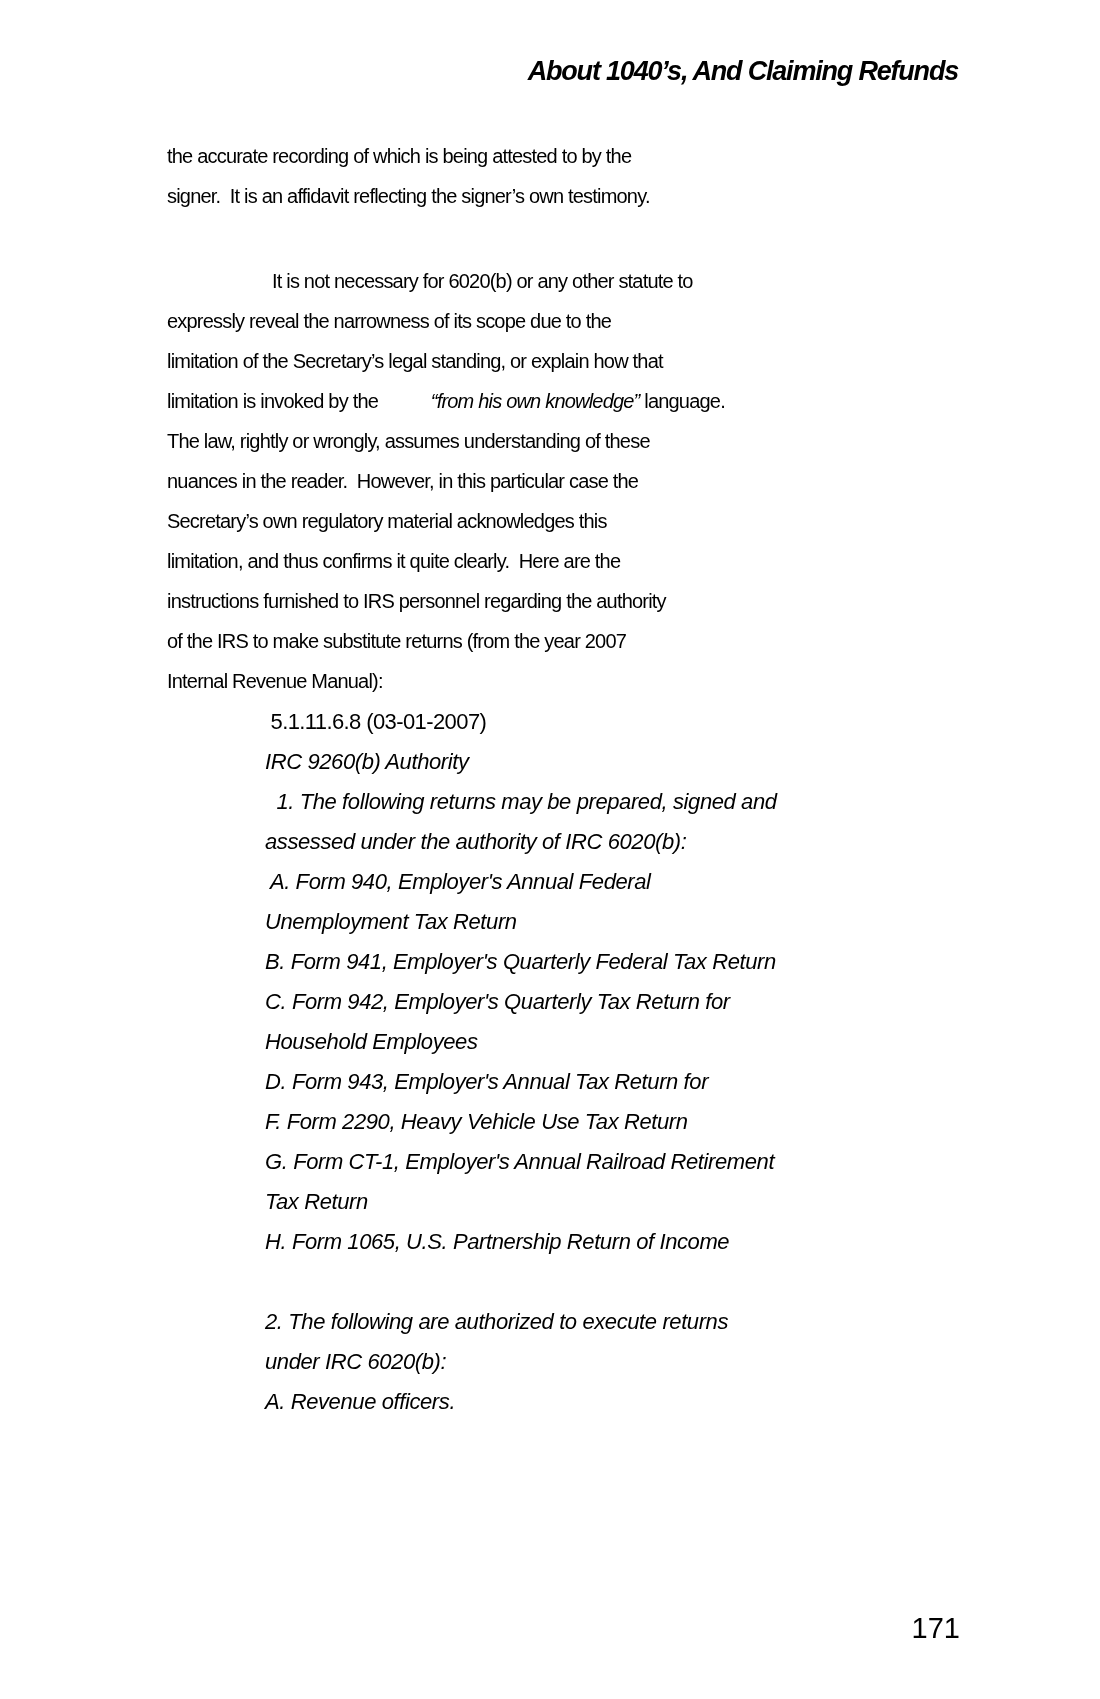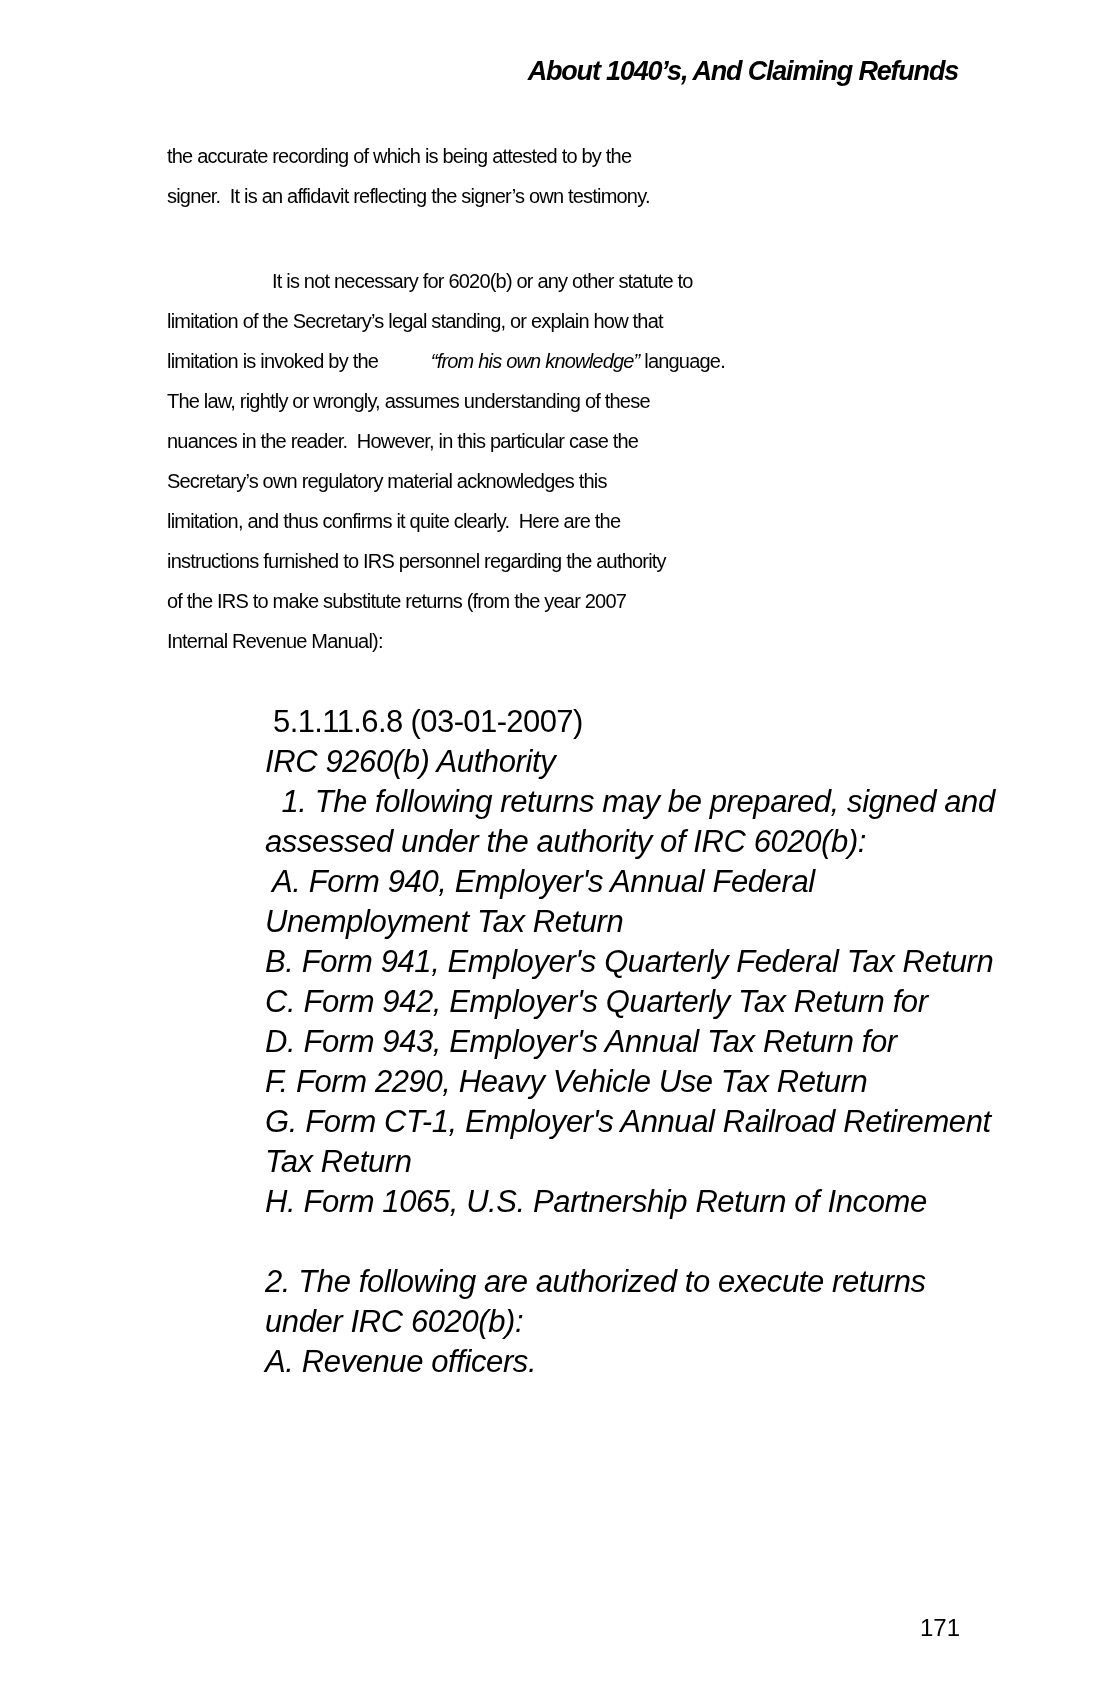--- a/index.html
+++ b/index.html
@@ -36,69 +36,71 @@
     letter-spacing: -0.8px;
   }
   .para1 { top: 136px; }
   .para2 { top: 261px; }
   .para2 .first { padding-left: 105px; }
   .em { font-style: italic; margin-left: 48px; }
   .quote {
     position: absolute;
     left: 265px;
     top: 702px;
-    font-size: 31px;
+    font-size: 22px;
     font-style: italic;
     letter-spacing: -0.4px;
   }
   .quote .citation { font-style: normal; letter-spacing: -0.6px; }
   .spacer { height: 40px; }
   .page-number {
     position: absolute;
     top: 1608px;
     right: 140px;
-    font-size: 24px;
+    font-size: 29px;
     line-height: 40px;
     letter-spacing: 0;
   }
 </style>
 </head>
 <body>
 
 <div class="page">
 
   <div class="running-head">About 1040’s, And Claiming Refunds</div>
 
   <div class="para para1">
     <div class="line">the accurate recording of which is being attested to by the</div>
     <div class="line">signer.  It is an affidavit reflecting the signer’s own testimony.</div>
   </div>
 
   <div class="para para2">
     <div class="line first">It is not necessary for 6020(b) or any other statute to</div>
+    <div class="line">expressly reveal the narrowness of its scope due to the</div>
     <div class="line">limitation of the Secretary’s legal standing, or explain how that</div>
     <div class="line"><span>limitation is invoked by the </span><span class="em">“from his own knowledge”</span><span> language.</span></div>
     <div class="line">The law, rightly or wrongly, assumes understanding of these</div>
     <div class="line">nuances in the reader.  However, in this particular case the</div>
     <div class="line">Secretary’s own regulatory material acknowledges this</div>
     <div class="line">limitation, and thus confirms it quite clearly.  Here are the</div>
     <div class="line">instructions furnished to IRS personnel regarding the authority</div>
     <div class="line">of the IRS to make substitute returns (from the year 2007</div>
     <div class="line">Internal Revenue Manual):</div>
   </div>
 
   <div class="quote">
     <div class="line citation"> 5.1.11.6.8 (03-01-2007)</div>
     <div class="line">IRC 9260(b) Authority</div>
     <div class="line">  1. The following returns may be prepared, signed and</div>
     <div class="line">assessed under the authority of IRC 6020(b):</div>
     <div class="line"> A. Form 940, Employer's Annual Federal</div>
     <div class="line">Unemployment Tax Return</div>
     <div class="line">B. Form 941, Employer's Quarterly Federal Tax Return</div>
     <div class="line">C. Form 942, Employer's Quarterly Tax Return for</div>
+    <div class="line">Household Employees</div>
     <div class="line">D. Form 943, Employer's Annual Tax Return for</div>
     <div class="line">F. Form 2290, Heavy Vehicle Use Tax Return</div>
     <div class="line">G. Form CT-1, Employer's Annual Railroad Retirement</div>
     <div class="line">Tax Return</div>
     <div class="line">H. Form 1065, U.S. Partnership Return of Income</div>
     <div class="spacer"></div>
     <div class="line">2. The following are authorized to execute returns</div>
     <div class="line">under IRC 6020(b):</div>
     <div class="line">A. Revenue officers.</div>
   </div>

